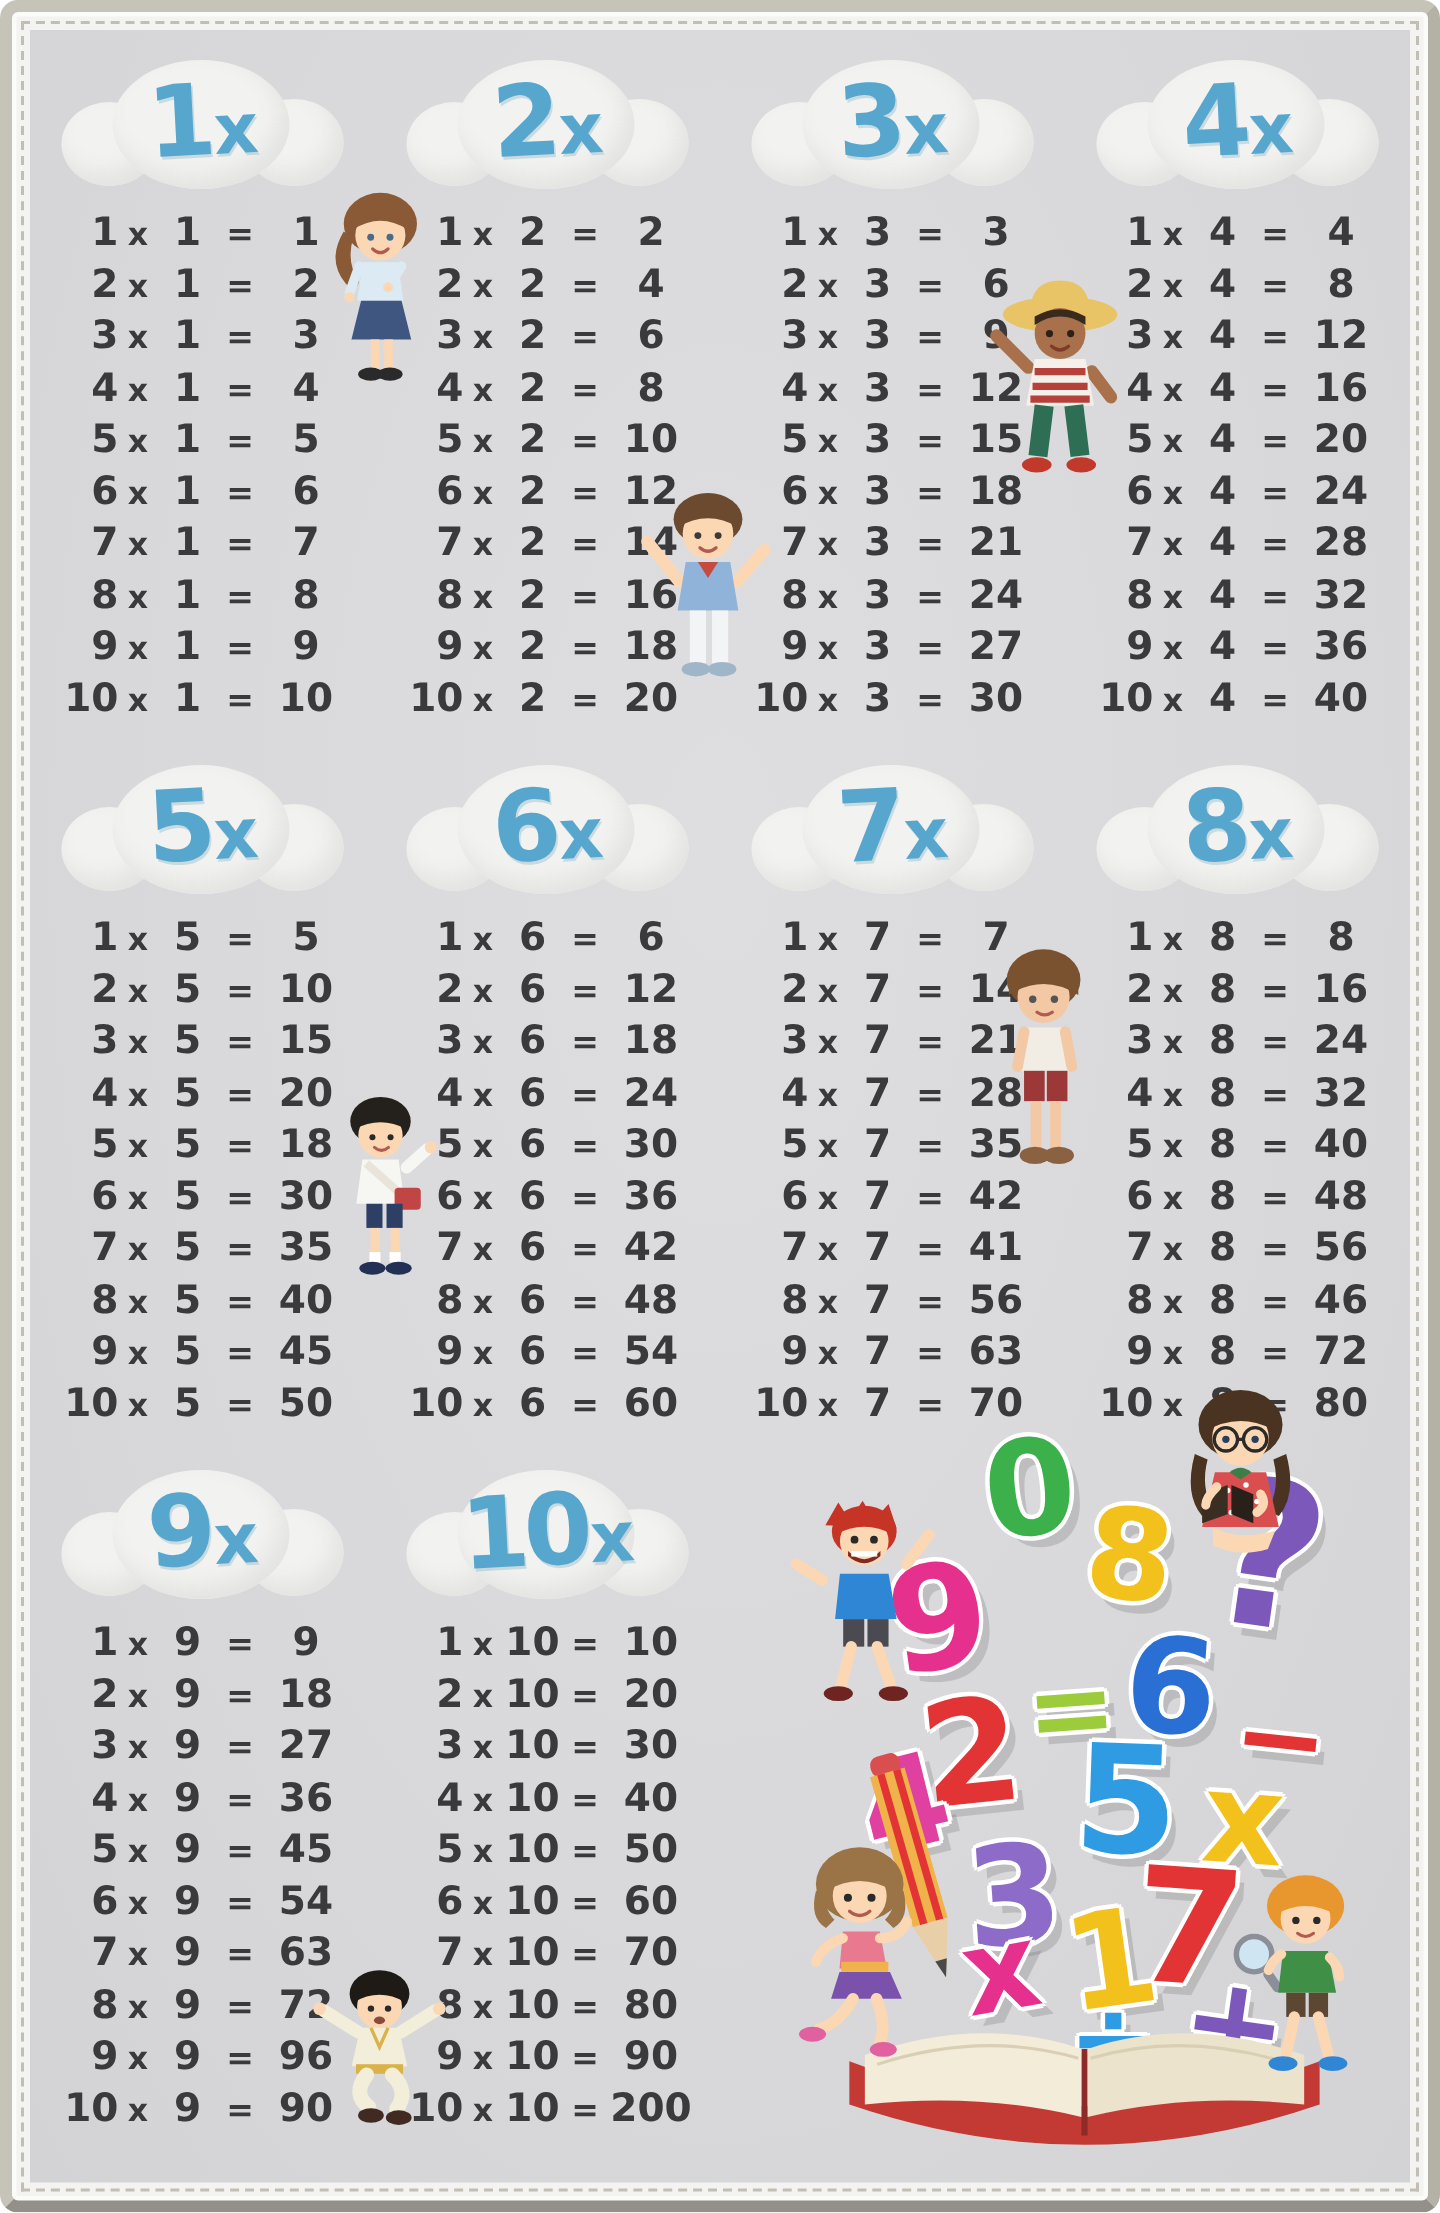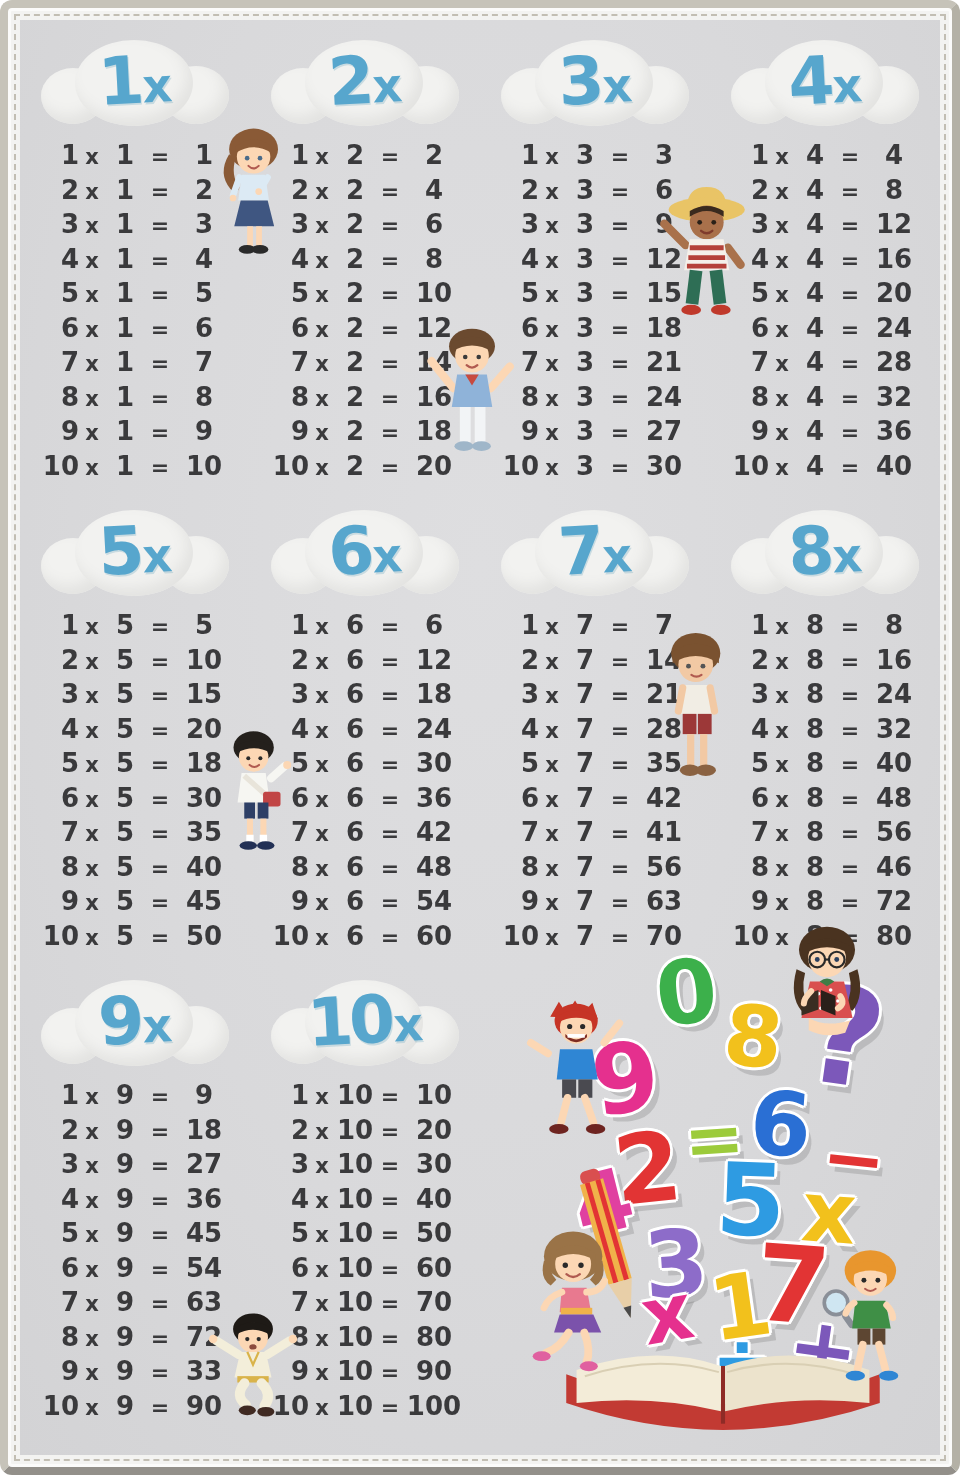--- a/index.html
+++ b/index.html
@@ -804,21 +804,21 @@
               <span class="op">x</span>
               <span class="b">9</span>
               <span class="opq">=</span>
               <span class="r">72</span>
             </div>
             <div class="eq">
               <span class="a">9</span>
               <span class="op">x</span>
               <span class="b">9</span>
               <span class="opq">=</span>
-              <span class="r">33</span>
+              <span class="r">96</span>
             </div>
             <div class="eq">
               <span class="a">10</span>
               <span class="op">x</span>
               <span class="b">9</span>
               <span class="opq">=</span>
               <span class="r">90</span>
             </div>
           </div>
   </div>
@@ -892,21 +892,21 @@
               <span class="op">x</span>
               <span class="b">10</span>
               <span class="opq">=</span>
               <span class="r">90</span>
             </div>
             <div class="eq">
               <span class="a">10</span>
               <span class="op">x</span>
               <span class="b">10</span>
               <span class="opq">=</span>
-              <span class="r">100</span>
+              <span class="r">200</span>
             </div>
           </div>
   </div>
 </section>
 
     <span class="char pos-schoolgirl">
       <svg viewBox="0 0 70 102">
         <path d="M18 22 q-9 15 1 27 q5 5 7-1 q-7-10-3-23Z" fill="#8a5a36"></path>
         <ellipse cx="37" cy="18" rx="19" ry="16" fill="#8a5a36"></ellipse>
         <circle cx="37" cy="24" r="13" fill="#fcd7b4"></circle>

